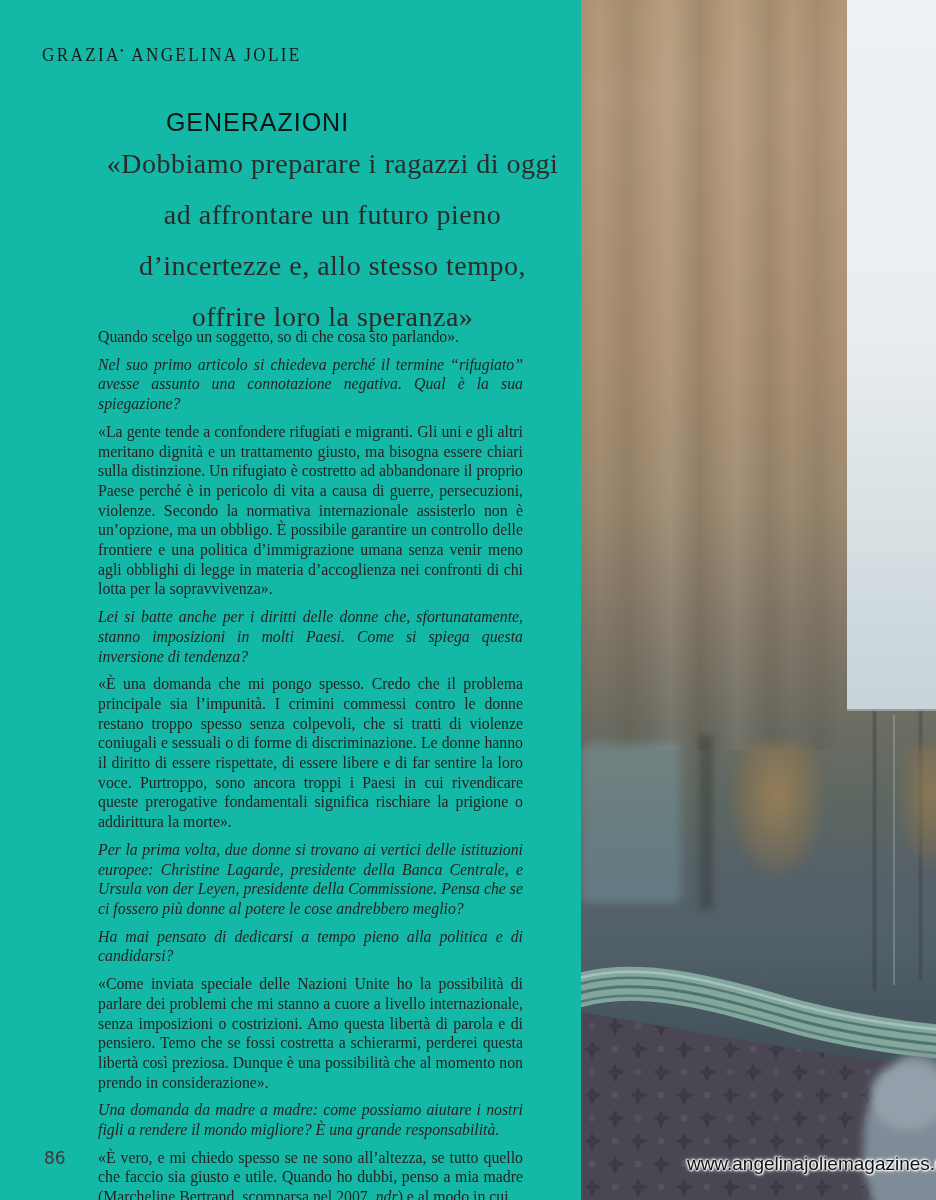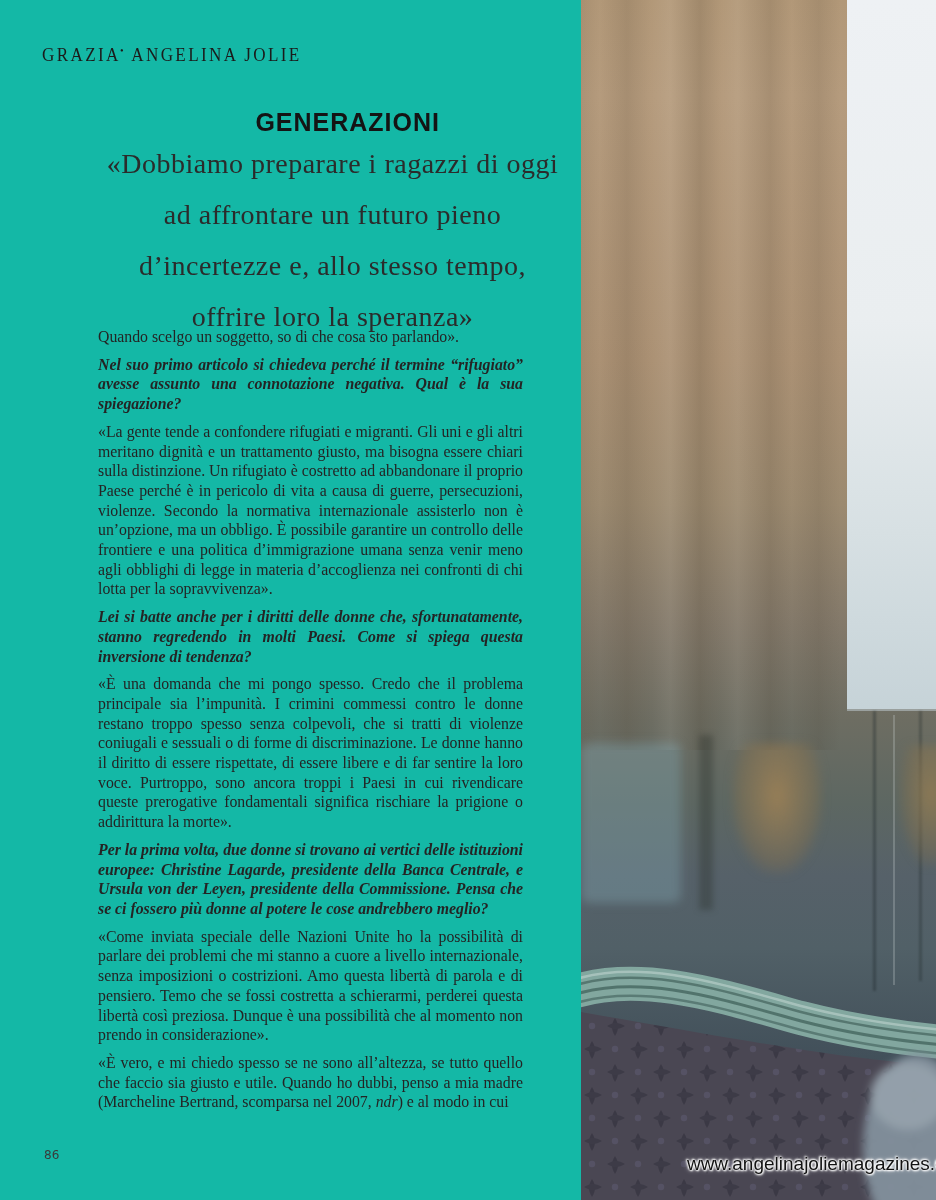--- a/index.html
+++ b/index.html
@@ -14,44 +14,44 @@
     font-family:"Liberation Serif", serif;
     font-size:18px; letter-spacing:2.5px; color:#1b1b1b;
     transform:scaleX(0.95); transform-origin:left center;
     white-space:nowrap;
   }
   .masthead .dot{vertical-align:super; font-size:11px; letter-spacing:0; margin:0 2px 0 -1px;}
   
   .title{
     position:absolute; left:75px; top:108px; width:515px;
     padding-right:150px; box-sizing:border-box;
-    text-align:right;
+    text-align:center;
     font-family:"Liberation Sans", sans-serif;
-    font-weight:bold; font-size:25px; letter-spacing:1px; color:#141414;
+    font-weight:normal; font-size:25px; letter-spacing:1px; color:#141414;
   }
   
   .pullquote{
     position:absolute; left:60px; top:138px; width:545px;
     text-align:center; white-space:pre-line;
     font-family:Liberation Serif, serif;
     font-size:28px; line-height:51px; letter-spacing:0.5px; color:#2b2b2b;
   }
   
   .bodycol{
     position:absolute; left:90px; top:319px; width:441px;
     font-size:15.8px; line-height:19.7px; text-align:justify;
     color:#242424; hyphens:auto; -webkit-hyphens:auto;
   }
   .bodycol p{margin:8px;}
-  .bodycol p.q{font-weight:bold; font-style:italic;}
+  .bodycol p.q{font-weight:normal; font-style:italic;}
   .bodycol .em{font-style:italic;}
   
   .pagenum{
     position:absolute; left:44px; top:1148px;
-    font-family:"DejaVu Sans", sans-serif; font-size:12px; color:#3a3a3a;
+    font-family:"DejaVu Sans", sans-serif; font-size:17px; color:#3a3a3a;
   }
   
   .photo{
     position:absolute; left:581px; top:0; width:394px; height:1200px;
     overflow:hidden;
   }
   .ph-base{
     position:absolute; inset:0;
     background:linear-gradient(180deg,
       #b29878 0%, #b59b7d 8%, #ab9174 30%, #9c8a70 42%,
@@ -107,24 +107,26 @@
 
   <div class="pullquote">«Dobbiamo preparare i ragazzi di oggi
 ad affrontare un futuro pieno
 d’incertezze e, allo stesso tempo,
 offrire loro la speranza»</div>
 
   <div class="bodycol">
     <p class="a">Quando scelgo un soggetto, so di che cosa sto parlando».</p>
     <p class="q">Nel suo primo articolo si chiedeva perché il termine “rifugiato” avesse assunto una connotazione negativa. Qual è la sua spiegazione?</p>
     <p class="a">«La gente tende a confondere rifugiati e migranti. Gli uni e gli altri meritano dignità e un trattamento giusto, ma bisogna essere chiari sulla distinzione. Un rifugiato è costretto ad abbandonare il proprio Paese perché è in pericolo di vita a causa di guerre, persecuzioni, violenze. Secondo la normativa internazionale assisterlo non è un’opzione, ma un obbligo. È possibile garantire un controllo delle frontiere e una politica d’immigrazione umana senza venir meno agli obblighi di legge in materia d’accoglienza nei confronti di chi lotta per la sopravvivenza».</p>
-    <p class="q">Lei si batte anche per i diritti delle donne che, sfortunatamente, stanno regredendo in molti Paesi. Come si spiega questa inversione di tendenza?</p>
+    <p class="q">Lei si batte anche per i diritti delle donne che, sfortunatamente, stanno imposizioni in molti Paesi. Come si spiega questa inversione di tendenza?</p>
     <p class="a">«È una domanda che mi pongo spesso. Credo che il problema principale sia l’impunità. I crimini commessi contro le donne restano troppo spesso senza colpevoli, che si tratti di violenze coniugali e sessuali o di forme di discriminazione. Le donne hanno il diritto di essere rispettate, di essere libere e di far sentire la loro voce. Purtroppo, sono ancora troppi i Paesi in cui rivendicare queste prerogative fondamentali significa rischiare la prigione o addirittura la morte».</p>
     <p class="q">Per la prima volta, due donne si trovano ai vertici delle istituzioni europee: Christine Lagarde, presidente della Banca Centrale, e Ursula von der Leyen, presidente della Commissione. Pensa che se ci fossero più donne al potere le cose andrebbero meglio?</p>
+    <p class="q">Ha mai pensato di dedicarsi a tempo pieno alla politica e di candidarsi?</p>
     <p class="a">«Come inviata speciale delle Nazioni Unite ho la possibilità di parlare dei problemi che mi stanno a cuore a livello internazionale, senza imposizioni o costrizioni. Amo questa libertà di parola e di pensiero. Temo che se fossi costretta a schierarmi, perderei questa libertà così preziosa. Dunque è una possibilità che al momento non prendo in considerazione».</p>
+    <p class="q">Una domanda da madre a madre: come possiamo aiutare i nostri figli a rendere il mondo migliore? È una grande responsabilità.</p>
     <p class="a"><span>«È vero, e mi chiedo spesso se ne sono all’altezza, se tutto quello che faccio sia giusto e utile. Quando ho dubbi, penso a mia madre (Marcheline Bertrand, scomparsa nel 2007, </span><span class="em">ndr</span><span>) e al modo in cui</span></p>
   </div>
 
   <div class="pagenum">86</div>
 
   <div class="photo">
     <div class="ph-base"></div>
     <div class="ph-folds"></div>
     <div class="ph-panel"></div>
     <div class="seam-d1"></div>

